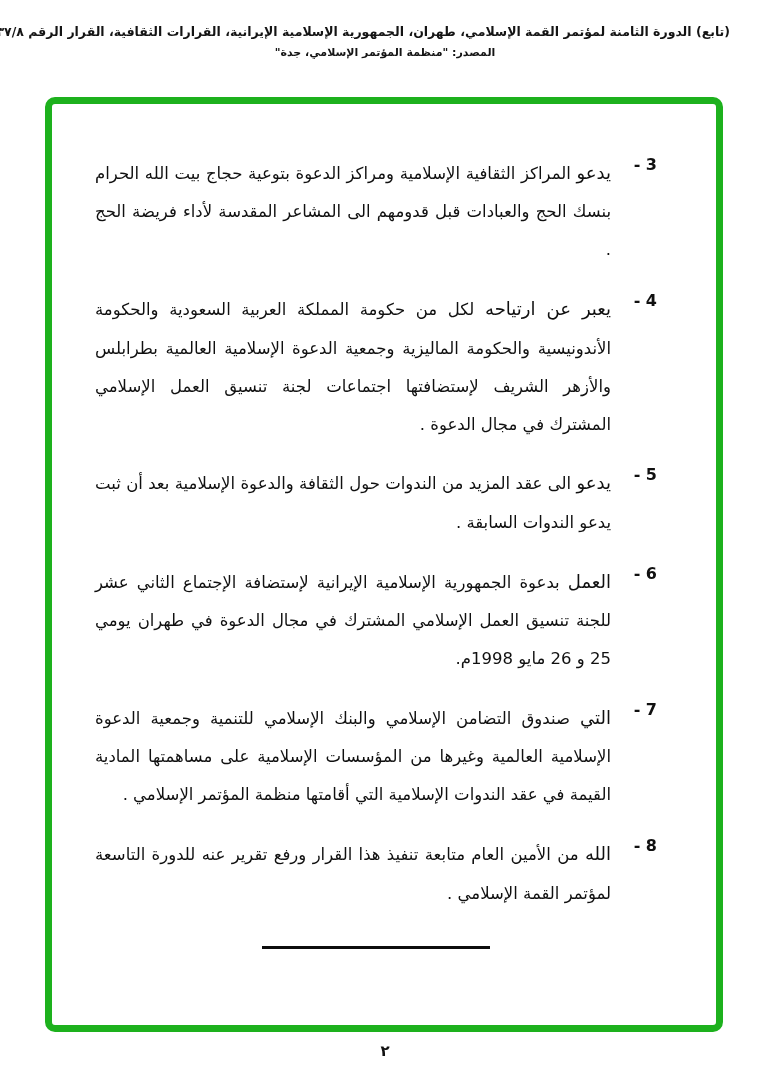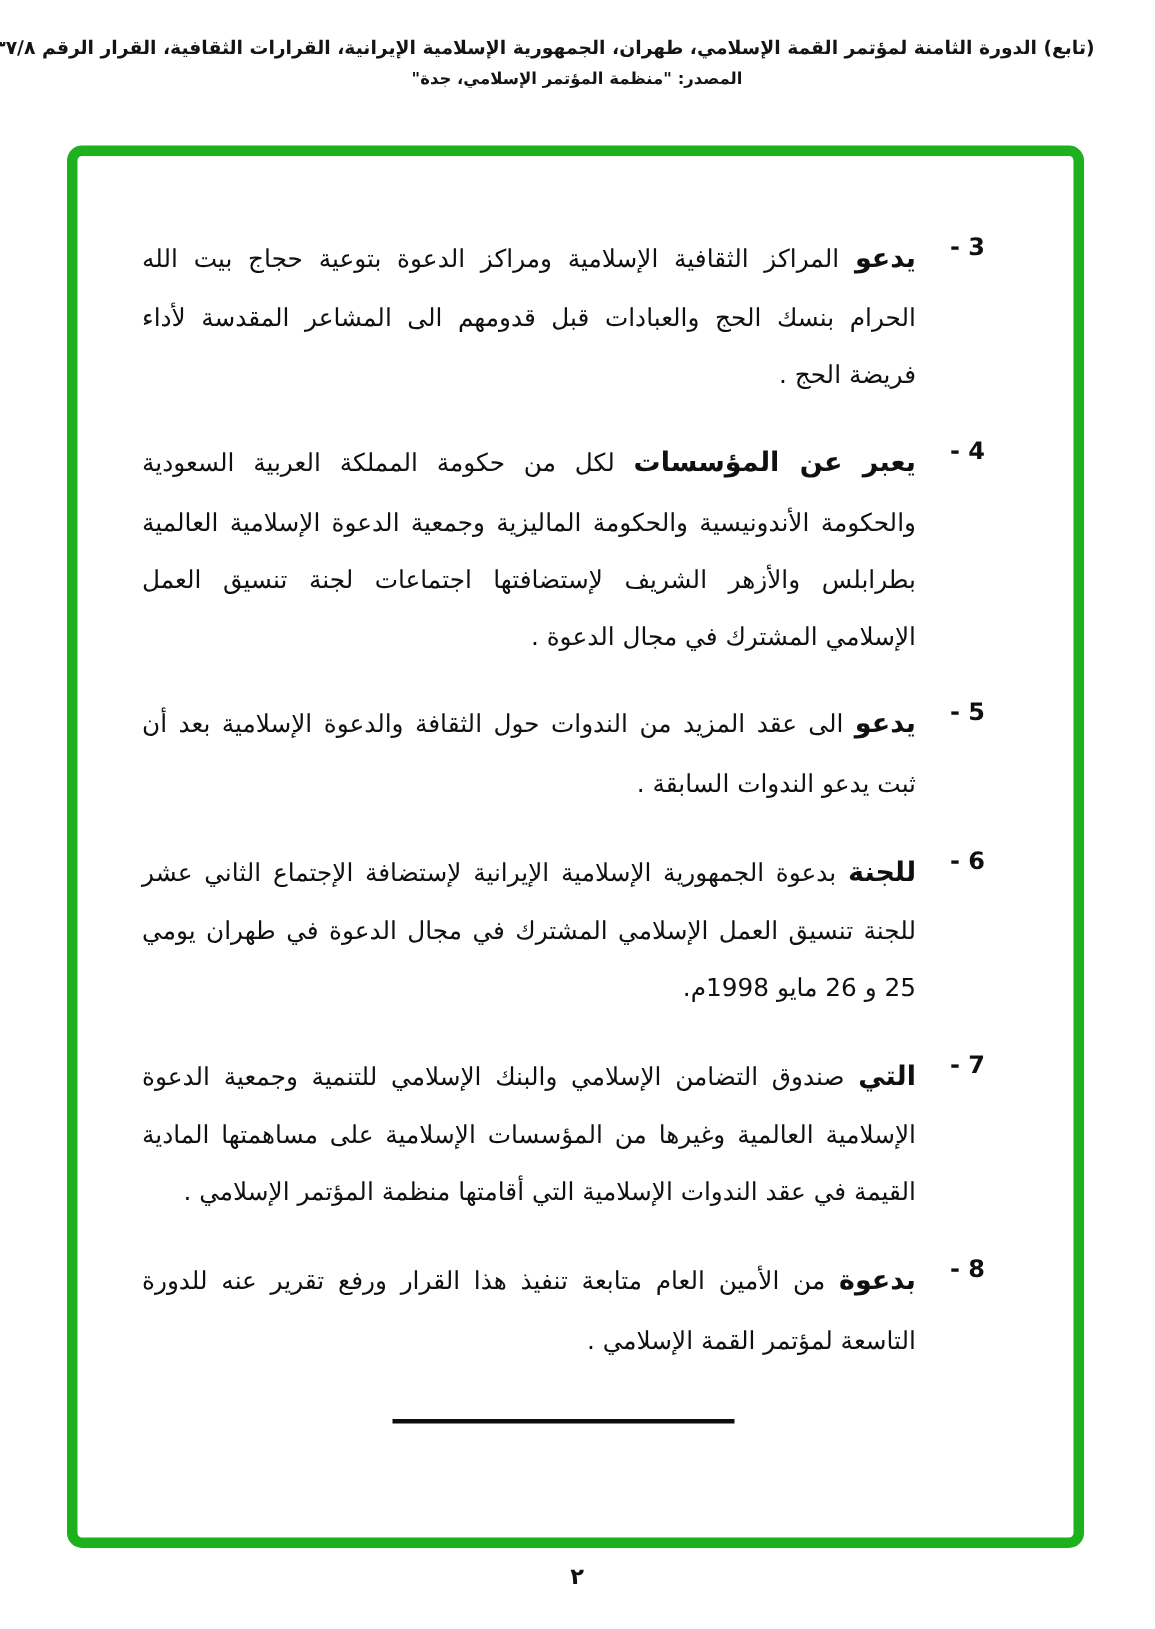--- a/index.html
+++ b/index.html
@@ -72,21 +72,21 @@
   }
   .res-item .body {
     flex: 1 1 auto;
     font-size: 16.5px;
     line-height: 2.3;
     text-align: justify;
     text-justify: inter-word;
     color: #101010;
   }
   .res-item .lead {
-    font-weight: bold;
+    font-weight: normal;
     font-size: 18px;
   }
   .divider {
     width: 228px;
     height: 3px;
     background: #0d0d0d;
     margin: 33px auto 0 auto;
   }
   .page-number {
     position: absolute;
@@ -116,49 +116,49 @@
   <div class="res-item">
     <span class="num">3 -</span>
     <span class="body">
       <span class="lead">يدعو</span><span> </span><span class="rest">المراكز الثقافية الإسلامية ومراكز الدعوة بتوعية حجاج بيت الله الحرام بنسك الحج والعبادات قبل قدومهم الى المشاعر المقدسة لأداء فريضة الحج .</span>
     </span>
   </div>
 
   <div class="res-item">
     <span class="num">4 -</span>
     <span class="body">
-      <span class="lead">يعبر عن المؤسسات</span><span> </span><span class="rest">لكل من حكومة المملكة العربية السعودية والحكومة الأندونيسية والحكومة الماليزية وجمعية الدعوة الإسلامية العالمية بطرابلس والأزهر الشريف لإستضافتها اجتماعات لجنة تنسيق العمل الإسلامي المشترك في مجال الدعوة .</span>
+      <span class="lead">يعبر عن ارتياحه</span><span> </span><span class="rest">لكل من حكومة المملكة العربية السعودية والحكومة الأندونيسية والحكومة الماليزية وجمعية الدعوة الإسلامية العالمية بطرابلس والأزهر الشريف لإستضافتها اجتماعات لجنة تنسيق العمل الإسلامي المشترك في مجال الدعوة .</span>
     </span>
   </div>
 
   <div class="res-item">
     <span class="num">5 -</span>
     <span class="body">
       <span class="lead">يدعو</span><span> </span><span class="rest">الى عقد المزيد من الندوات حول الثقافة والدعوة الإسلامية بعد أن ثبت يدعو الندوات السابقة .</span>
     </span>
   </div>
 
   <div class="res-item">
     <span class="num">6 -</span>
     <span class="body">
-      <span class="lead">للجنة</span><span> </span><span class="rest">بدعوة الجمهورية الإسلامية الإيرانية لإستضافة الإجتماع الثاني عشر للجنة تنسيق العمل الإسلامي المشترك في مجال الدعوة في طهران يومي 25 و 26 مايو 1998م.</span>
+      <span class="lead">العمل</span><span> </span><span class="rest">بدعوة الجمهورية الإسلامية الإيرانية لإستضافة الإجتماع الثاني عشر للجنة تنسيق العمل الإسلامي المشترك في مجال الدعوة في طهران يومي 25 و 26 مايو 1998م.</span>
     </span>
   </div>
 
   <div class="res-item">
     <span class="num">7 -</span>
     <span class="body">
       <span class="lead">التي</span><span> </span><span class="rest">صندوق التضامن الإسلامي والبنك الإسلامي للتنمية وجمعية الدعوة الإسلامية العالمية وغيرها من المؤسسات الإسلامية على مساهمتها المادية القيمة في عقد الندوات الإسلامية التي أقامتها منظمة المؤتمر الإسلامي .</span>
     </span>
   </div>
 
   <div class="res-item">
     <span class="num">8 -</span>
     <span class="body">
-      <span class="lead">بدعوة</span><span> </span><span class="rest">من الأمين العام متابعة تنفيذ هذا القرار ورفع تقرير عنه للدورة التاسعة لمؤتمر القمة الإسلامي .</span>
+      <span class="lead">الله</span><span> </span><span class="rest">من الأمين العام متابعة تنفيذ هذا القرار ورفع تقرير عنه للدورة التاسعة لمؤتمر القمة الإسلامي .</span>
     </span>
   </div>
 <div class="divider"></div>
   </div>
 
   <div class="page-number">٢</div>
 
 </div>
 
 </body></html>

